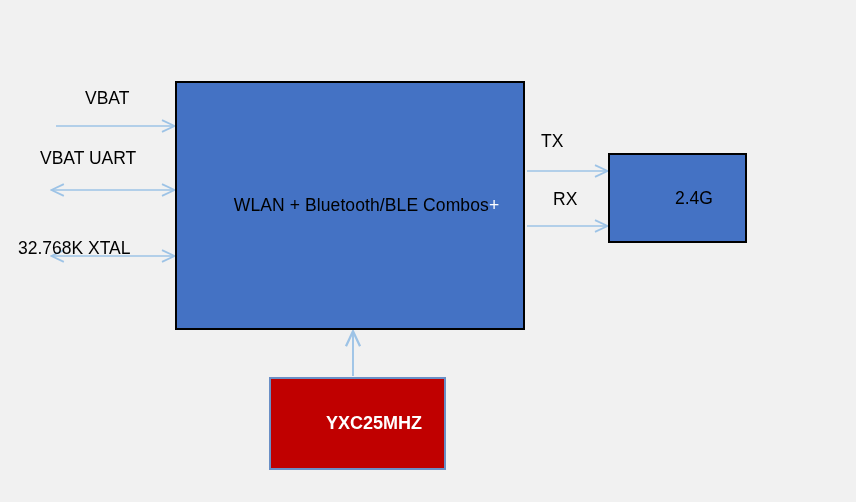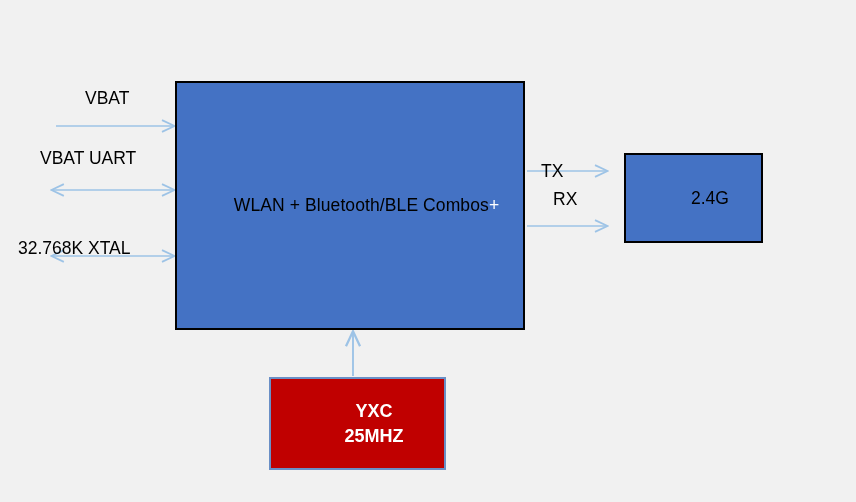--- a/index.html
+++ b/index.html
@@ -44,40 +44,40 @@
     color: #000000;
     letter-spacing: .1px;
     white-space: nowrap;
   }
   #main-block .plus-white {
     color: #ffffff;
     font-size: 17.5px;
   }
 
   #rf-block {
-    left: 624px;
+    left: 608px;
     top: 153px;
     width: 139px;
     height: 90px;
     background: #4472c4;
     border: 2px solid #000000;
   }
   #rf-block .blk-label {
     font-size: 17.5px;
     color: #000000;
   }
 
   #xtal-block {
     left: 269px;
     top: 377px;
     width: 177px;
     height: 93px;
     background: #c00000;
     border: 2px solid #6a8fc6;
-    flex-direction: column;
+    flex-direction: row;
     justify-content: center;
   }
   #xtal-block .xtal-line {
     font-size: 18px;
     color: #ffffff;
     font-weight: bold;
     line-height: 1.38;
   }
 
   
@@ -93,21 +93,21 @@
   
   .wire-label {
     position: absolute;
     font-size: 17.5px;
     color: #000000;
     white-space: nowrap;
   }
   #lbl-vbat      { left: 85px;  top: 88px;  }
   #lbl-vbat-uart { left: 40px;  top: 148px; }
   #lbl-xtal      { left: 18px;  top: 214px; margin-top: 24px; }
-  #lbl-tx        { left: 541px; top: 131px; margin-top: 30px; }
+  #lbl-tx        { left: 541px; top: 131px; }
   #lbl-rx        { left: 541px; top: 189px; margin-left: 12px; }
 </style>
 </head>
 <body>
 
 <div id="canvas">
 
   <svg id="wires" viewBox="0 0 856 502" width="856" height="502">
     <defs>
       <marker id="ah-end" markerWidth="9" markerHeight="9" refX="8" refY="4.5" orient="auto" markerUnits="strokeWidth">

